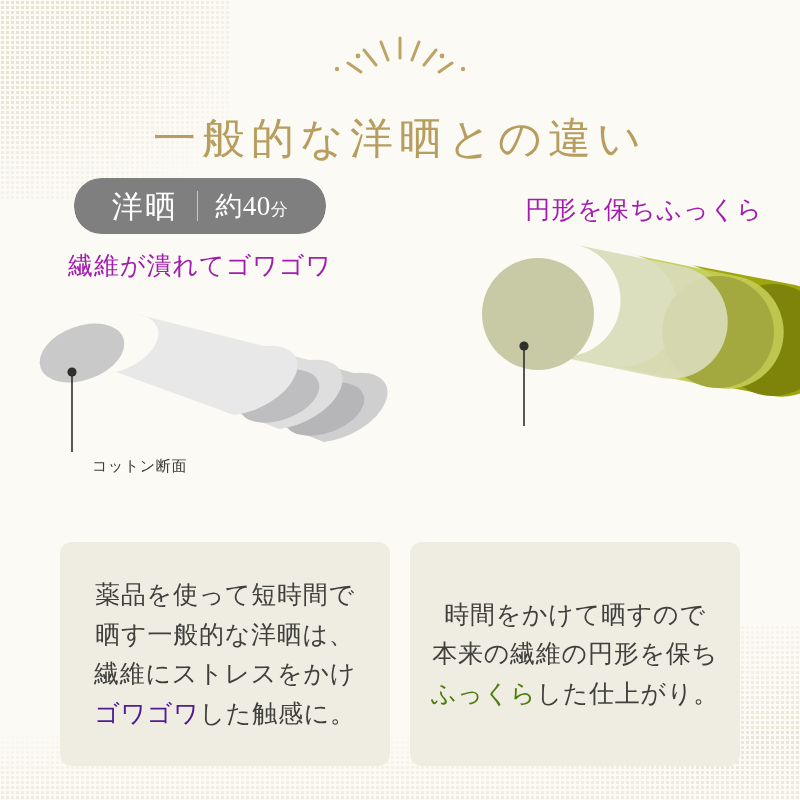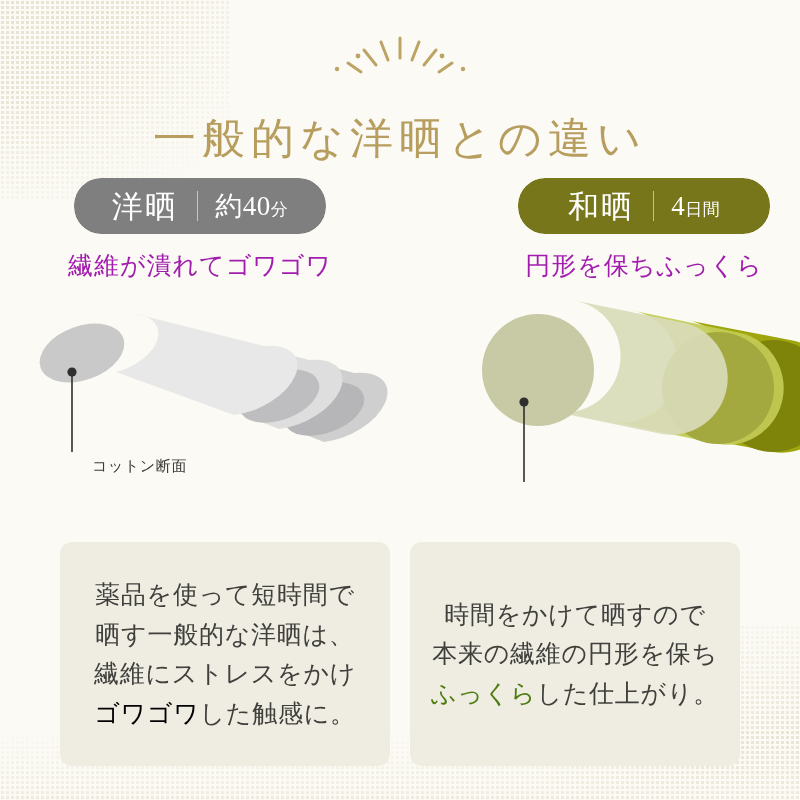--- a/index.html
+++ b/index.html
@@ -199,21 +199,21 @@
     box-sizing: border-box;
     padding: 0 14px;
   }
   .card-line {
     font-size: 25px;
     letter-spacing: .03em;
     line-height: 1.58;
     color: #3f3f3c;
     white-space: nowrap;
   }
-  .hl-grey  { color: #000000; }
+  .hl-grey  { color: #4c1d95; }
   .hl-olive { color: #4d7c0f; }
 </style>
 </head>
 <body>
 
 <div id="page">
 
   <div class="texture texture-tl"></div>
   <div class="texture texture-br"></div>
   <div class="texture texture-bband"></div>
@@ -274,25 +274,20 @@
             <line x1="48" y1="80" x2="48" y2="160"></line>
           </g>
           <circle cx="48" cy="80" r="4.6" fill="#2f2f2d"></circle>
         </svg>
         <div class="annot-label annot-left">コットン断面</div>
       </div>
     </div>
 
     <div class="col">
 
-      <div class="badge badge-olive">
-        <span class="badge-main">和晒</span>
-        <span class="badge-sep"></span>
-        <span class="badge-sub"><span>4</span><span class="unit">日間</span></span>
-      </div>
 
       <div class="caption">円形を保ちふっくら</div>
 
       <div class="illus">
         <svg width="400" height="240" viewBox="0 0 400 240">
 
           <g>
             <path d="M218 28 L322 48 A56 56 0 0 1 305 160 L201 140 A56 56 0 0 0 218 28 Z" fill="#9ea50d"></path>
             <circle cx="305" cy="104" r="56" fill="#7e8409"></circle>
           </g>

